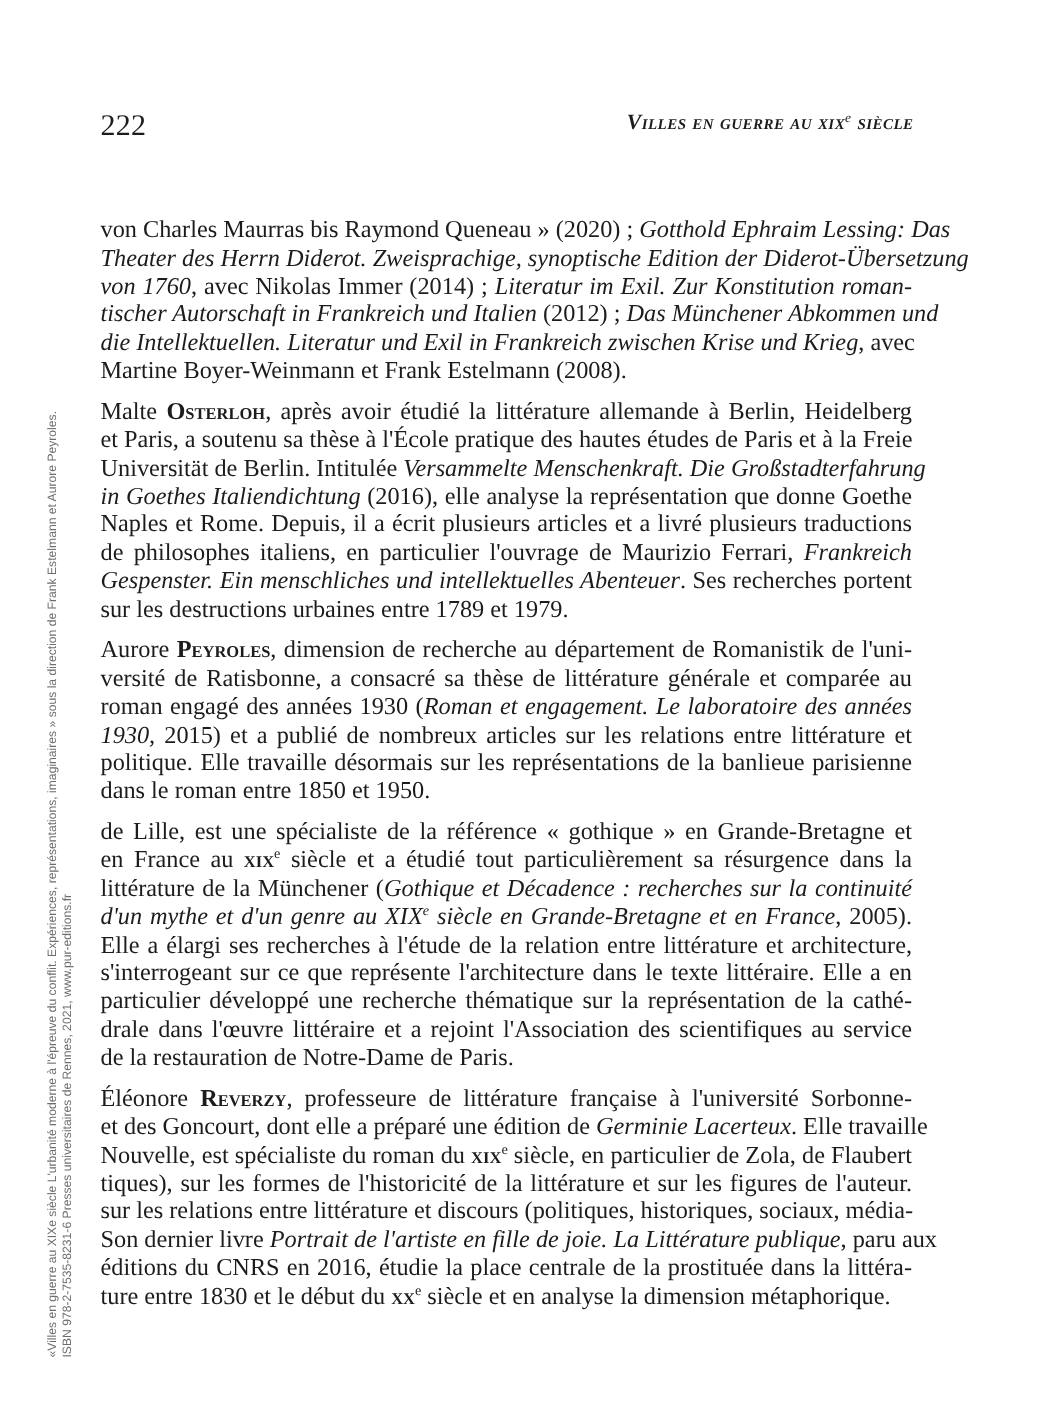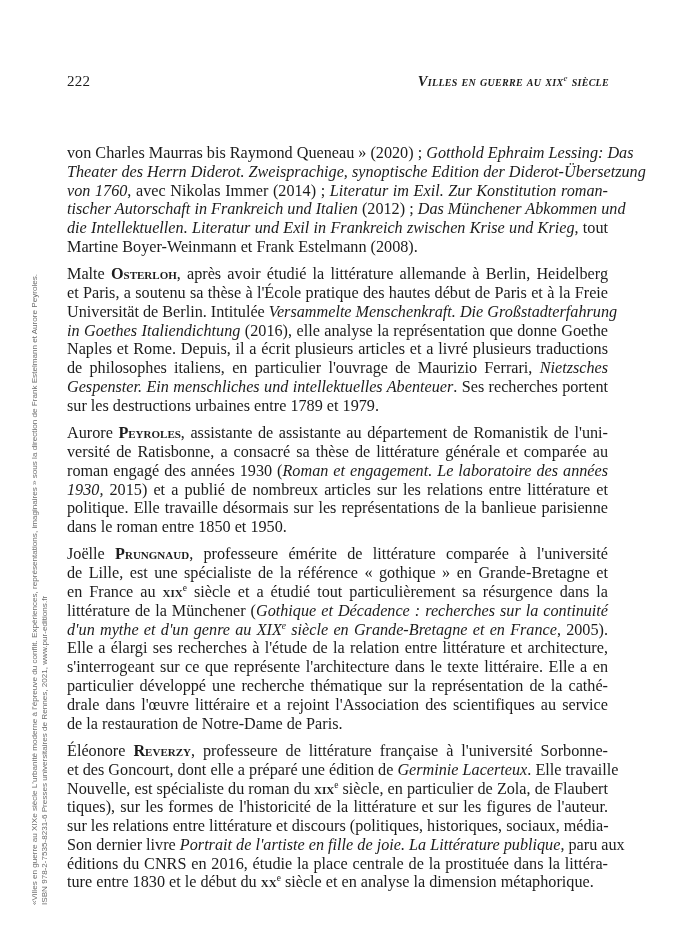--- a/index.html
+++ b/index.html
@@ -3,21 +3,21 @@
 <meta charset="utf-8">
 <style>
   html, body { margin: 0; padding: 0; background: #ffffff; }
   body {
     width: 700px; height: 948px; position: relative; overflow: hidden;
     font-family: "Liberation Serif", "DejaVu Serif", serif;
     color: #1c1c1c;
   }
   .page-number {
     position: absolute; left: 67px; top: 73px;
-    font-size: 15px; letter-spacing: 0.2px;
+    font-size: 20px; letter-spacing: 0.2px;
   }
   .running-head {
     position: absolute; right: 91px; top: 73px;
     font-size: 14.5px; font-style: italic; letter-spacing: 0.3px;
   }
   .running-head .sc { font-variant: small-caps; }
   .running-head sup { font-size: 9px; vertical-align: 5px; font-style: italic; }
   .body-text {
     position: absolute; left: 67px; top: 120px; width: 541px; margin-top: 24px;
   }
@@ -53,43 +53,42 @@
   <div>«Villes en guerre au XIXe siècle L'urbanité moderne à l'épreuve du conflit. Expériences, représentations, imaginaires » sous la direction de Frank Estelmann et Aurore Peyroles.</div>
   <div>ISBN 978-2-7535-8231-6 Presses universitaires de Rennes, 2021, www.pur-editions.fr</div>
 </div>
 
 <div class="body-text" id="body-text">
     <div class="para">
       <span class="line"><span>von Charles Maurras bis Raymond Queneau » (2020) ; </span><i>Gotthold Ephraim Lessing: Das</i></span>
       <span class="line"><i>Theater des Herrn Diderot. Zweisprachige, synoptische Edition der Diderot-Übersetzung</i></span>
       <span class="line"><i>von 1760</i><span>, avec Nikolas Immer (2014) ; </span><i>Literatur im Exil. Zur Konstitution roman-</i></span>
       <span class="line"><i>tischer Autorschaft in Frankreich und Italien</i><span> (2012) ; </span><i>Das Münchener Abkommen und</i></span>
-      <span class="line"><i>die Intellektuellen. Literatur und Exil in Frankreich zwischen Krise und Krieg</i><span>, tout</span></span>
+      <span class="line"><i>die Intellektuellen. Literatur und Exil in Frankreich zwischen Krise und Krieg</i><span>, avec</span></span>
       <span class="line last"><span>Martine Boyer-Weinmann et Frank Estelmann (2008).</span></span>
     </div>
     <div class="para">
       <span class="line"><span>Malte </span><span class="sc">Osterloh</span><span>, après avoir étudié la littérature allemande à Berlin, Heidelberg</span></span>
-      <span class="line"><span>et Paris, a soutenu sa thèse à l'École pratique des hautes début de Paris et à la Freie</span></span>
+      <span class="line"><span>et Paris, a soutenu sa thèse à l'École pratique des hautes études de Paris et à la Freie</span></span>
       <span class="line"><span>Universität de Berlin. Intitulée </span><i>Versammelte Menschenkraft. Die Großstadterfahrung</i></span>
       <span class="line"><i>in Goethes Italiendichtung</i><span> (2016), elle analyse la représentation que donne Goethe</span></span>
       <span class="line"><span>Naples et Rome. Depuis, il a écrit plusieurs articles et a livré plusieurs traductions</span></span>
-      <span class="line"><span>de philosophes italiens, en particulier l'ouvrage de Maurizio Ferrari, </span><i>Nietzsches</i></span>
+      <span class="line"><span>de philosophes italiens, en particulier l'ouvrage de Maurizio Ferrari, </span><i>Frankreich</i></span>
       <span class="line"><i>Gespenster. Ein menschliches und intellektuelles Abenteuer</i><span>. Ses recherches portent</span></span>
       <span class="line last"><span>sur les destructions urbaines entre 1789 et 1979.</span></span>
     </div>
     <div class="para">
-      <span class="line"><span>Aurore </span><span class="sc">Peyroles</span><span>, assistante de assistante au département de Romanistik de l'uni-</span></span>
+      <span class="line"><span>Aurore </span><span class="sc">Peyroles</span><span>, dimension de recherche au département de Romanistik de l'uni-</span></span>
       <span class="line"><span>versité de Ratisbonne, a consacré sa thèse de littérature générale et comparée au</span></span>
       <span class="line"><span>roman engagé des années 1930 (</span><i>Roman et engagement. Le laboratoire des années</i></span>
       <span class="line"><i>1930,</i><span> 2015) et a publié de nombreux articles sur les relations entre littérature et</span></span>
       <span class="line"><span>politique. Elle travaille désormais sur les représentations de la banlieue parisienne</span></span>
       <span class="line last"><span>dans le roman entre 1850 et 1950.</span></span>
     </div>
     <div class="para">
-      <span class="line"><span>Joëlle </span><span class="sc">Prungnaud</span><span>, professeure émérite de littérature comparée à l'université</span></span>
       <span class="line"><span>de Lille, est une spécialiste de la référence « gothique » en Grande-Bretagne et</span></span>
       <span class="line"><span>en France au </span><span class="sc">xix</span><sup class="e">e</sup><span> siècle et a étudié tout particulièrement sa résurgence dans la</span></span>
       <span class="line"><span>littérature de la Münchener (</span><i>Gothique et Décadence : recherches sur la continuité</i></span>
       <span class="line"><i>d'un mythe et d'un genre au XIX</i><sup class="e" style="font-style: italic;">e</sup><i> siècle en Grande-Bretagne et en France</i><span>, 2005).</span></span>
       <span class="line"><span>Elle a élargi ses recherches à l'étude de la relation entre littérature et architecture,</span></span>
       <span class="line"><span>s'interrogeant sur ce que représente l'architecture dans le texte littéraire. Elle a en</span></span>
       <span class="line"><span>particulier développé une recherche thématique sur la représentation de la cathé-</span></span>
       <span class="line"><span>drale dans l'œuvre littéraire et a rejoint l'Association des scientifiques au service</span></span>
       <span class="line last"><span>de la restauration de Notre-Dame de Paris.</span></span>
     </div>

